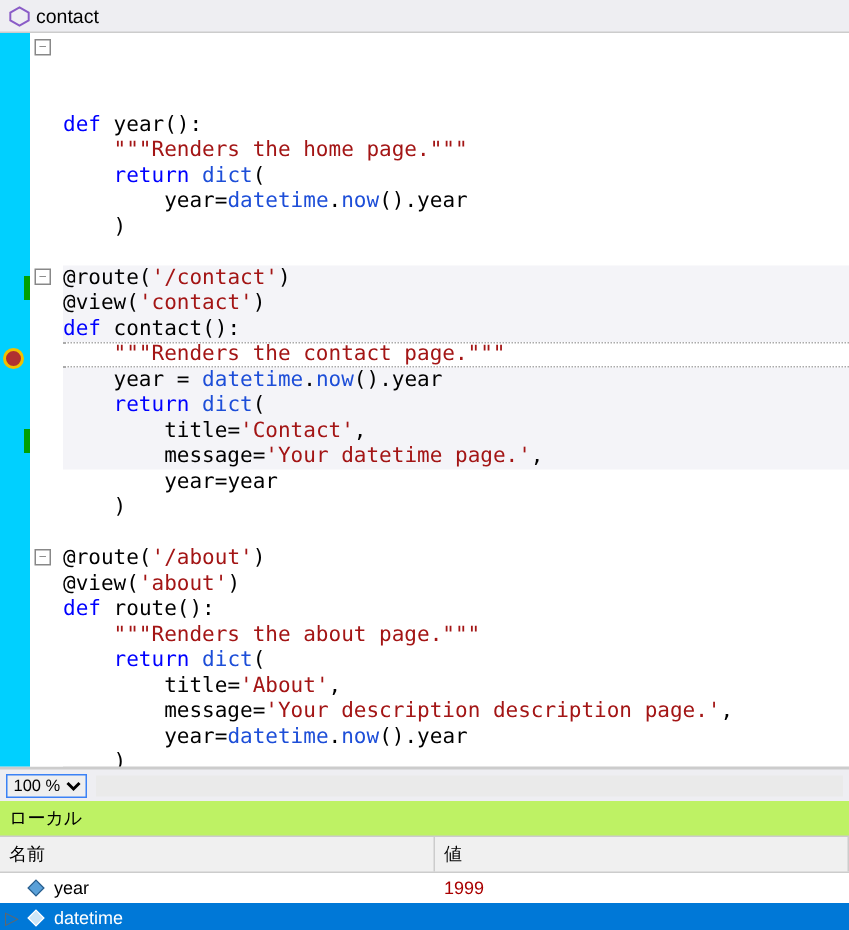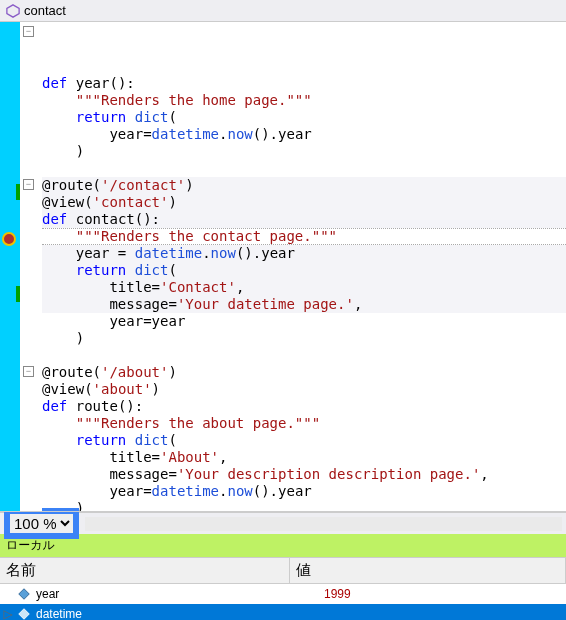--- a/index.html
+++ b/index.html
@@ -13,32 +13,32 @@
 .gutter { width: 22px; background: #fff; position: relative; }
 .fold { position: absolute; left: 3px; width: 11px; height: 11px; border: 1px solid #888; background: #fff; font-size: 9px; line-height: 9px; text-align: center; color: #888; cursor: pointer; }
 .code { flex: 1; font-family: "MS Gothic", Consolas, monospace; font-size: 14px; line-height: 17px; white-space: pre; padding-top: 2px; overflow: hidden; position: relative; }
 .hl-block { position: absolute; left: 0; right: 0; background: #f4f4f8; z-index: 0; }
 .cur-line { position: absolute; left: 0; right: 0; height: 17px; background: #fff; border-top: 1px dotted #aaa; border-bottom: 1px dotted #aaa; z-index: 1; }
 .code pre { position: relative; z-index: 2; }
 .kw { color: #0000ff; }
 .str { color: #a31515; }
 .fn { color: #1d4ed8; }
 .zoom { display: flex; align-items: center; height: 22px; background: #eeeef2; border-top: 1px solid #ccc; padding: 0 4px; }
-.zoom select { font-size: 15px; border: 6px solid #3b82f6; }
+.zoom select { font-size: 11px; border: 1px solid #3b82f6; }
 .scrollbar { flex: 1; height: 14px; background: #eaeaea; margin-left: 6px; position: relative; }
 .panel-title { background: #bef264; padding: 3px 6px; border-bottom: 1px solid #ccc; font-size: 12px; }
 .grid-head { display: flex; background: #f0f0f0; border-bottom: 1px solid #ccc; }
-.grid-head div { padding: 3px 6px; font-size: 15px; border-right: 1px solid #ccc; }
+.grid-head div { padding: 3px 6px; font-size: 12px; border-right: 1px solid #ccc; }
 .col-name { width: 290px; }
 .col-val { flex: 1; }
 .grid-row { display: flex; align-items: center; height: 20px; font-size: 12px; }
 .grid-row .exp { width: 16px; text-align: center; color: #666; }
 .grid-row .ico { width: 16px; height: 14px; margin-right: 4px; }
 .grid-row .nm { width: 254px; }
-.grid-row .vl { flex: 1; padding-left: 6px; margin-left: 28px; }
+.grid-row .vl { flex: 1; padding-left: 6px; }
 .selrow { background: #0078d7; color: #fff; }
 .redv { color: #a00; }
 </style>
 </head>
 <body>
 
 <div class="header">
   <svg class="icon" viewBox="0 0 16 16">
       <polygon points="8,1 15,5 15,11 8,15 1,11 1,5" fill="none" stroke="#8a5cc7" stroke-width="1.5"></polygon>
     </svg>

